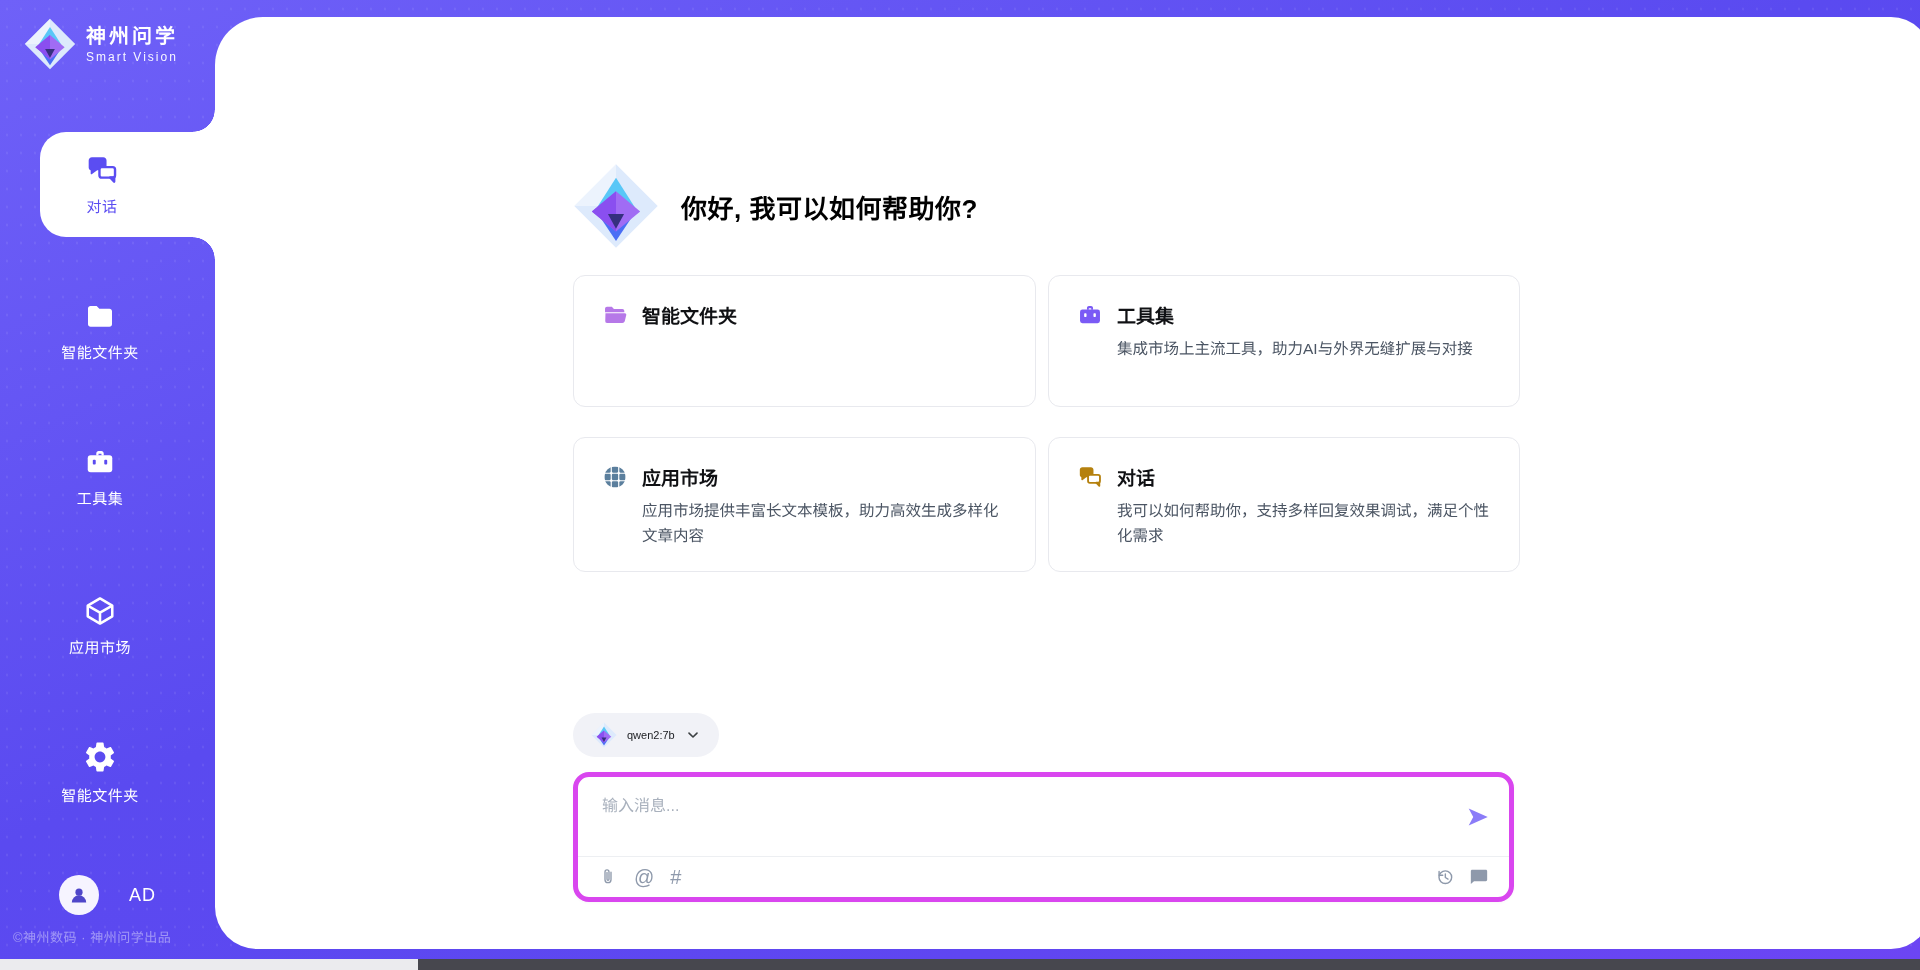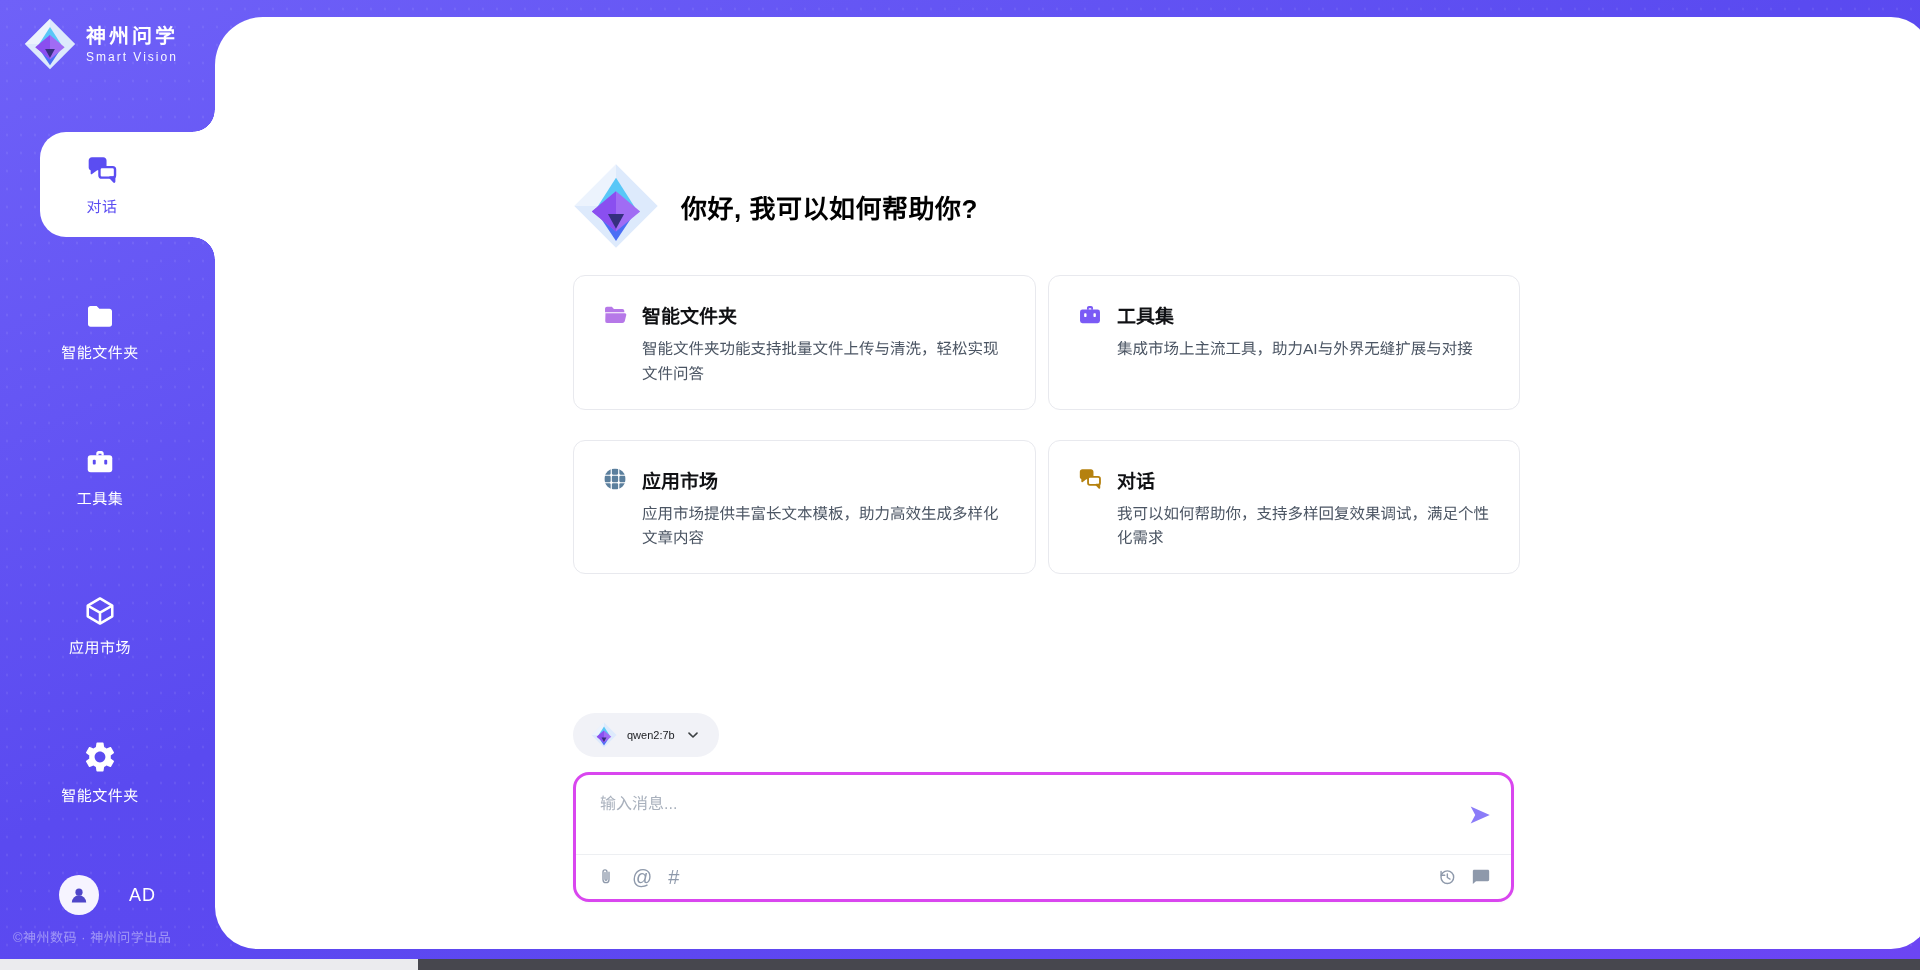--- a/index.html
+++ b/index.html
@@ -87,21 +87,21 @@
     position:absolute;left:358px;top:696px;height:44px;
     display:inline-flex;align-items:center;gap:10px;padding:0 18px;
     background:#f1f2f7;border-radius:22px;cursor:pointer;border:none;
   }
   .model-pill svg.diamond{width:26px;height:26px;}
   .model-name{font-size:11px;color:#202226;font-weight:500;}
   .model-pill svg.chev{width:16px;height:16px;color:#3c4043;}
 
   .composer{
     position:absolute;left:358px;top:755px;width:941px;height:130px;box-sizing:border-box;
-    background:#fff;border:3px solid #d946ef;border-radius:16px;
+    background:#fff;border:5px solid #d946ef;border-radius:16px;
     box-shadow:0 1px 3px rgba(20,20,40,.03);
   }
   .composer textarea{
     position:absolute;left:22px;top:13px;right:70px;height:58px;
     border:none;outline:none;resize:none;background:transparent;
     font-family:inherit;font-size:16px;color:#30343b;
   }
   .composer textarea::placeholder{color:#a9b1bd;}
   .send-btn{position:absolute;right:16px;top:26px;width:30px;height:30px;border:none;background:none;cursor:pointer;color:#8b7cf8;padding:0;}
   .send-btn svg{width:26px;height:26px;}
@@ -275,21 +275,20 @@
 
     <div class="cards">
 
       <div class="card">
         <div class="card-head">
           <svg class="icon-folder-open">
               <use href="#ic-folder-open"></use>
             </svg>
           <span class="card-title">智能文件夹</span>
         </div>
-        <div class="card-desc">智能文件夹功能支持批量文件上传与清洗，轻松实现文件问答</div>
       </div>
 
       <div class="card">
         <div class="card-head">
           <svg class="icon-briefcase-card">
               <use href="#ic-case"></use>
             </svg>
           <span class="card-title">工具集</span>
         </div>
         <div class="card-desc">集成市场上主流工具，助力AI与外界无缝扩展与对接</div>

